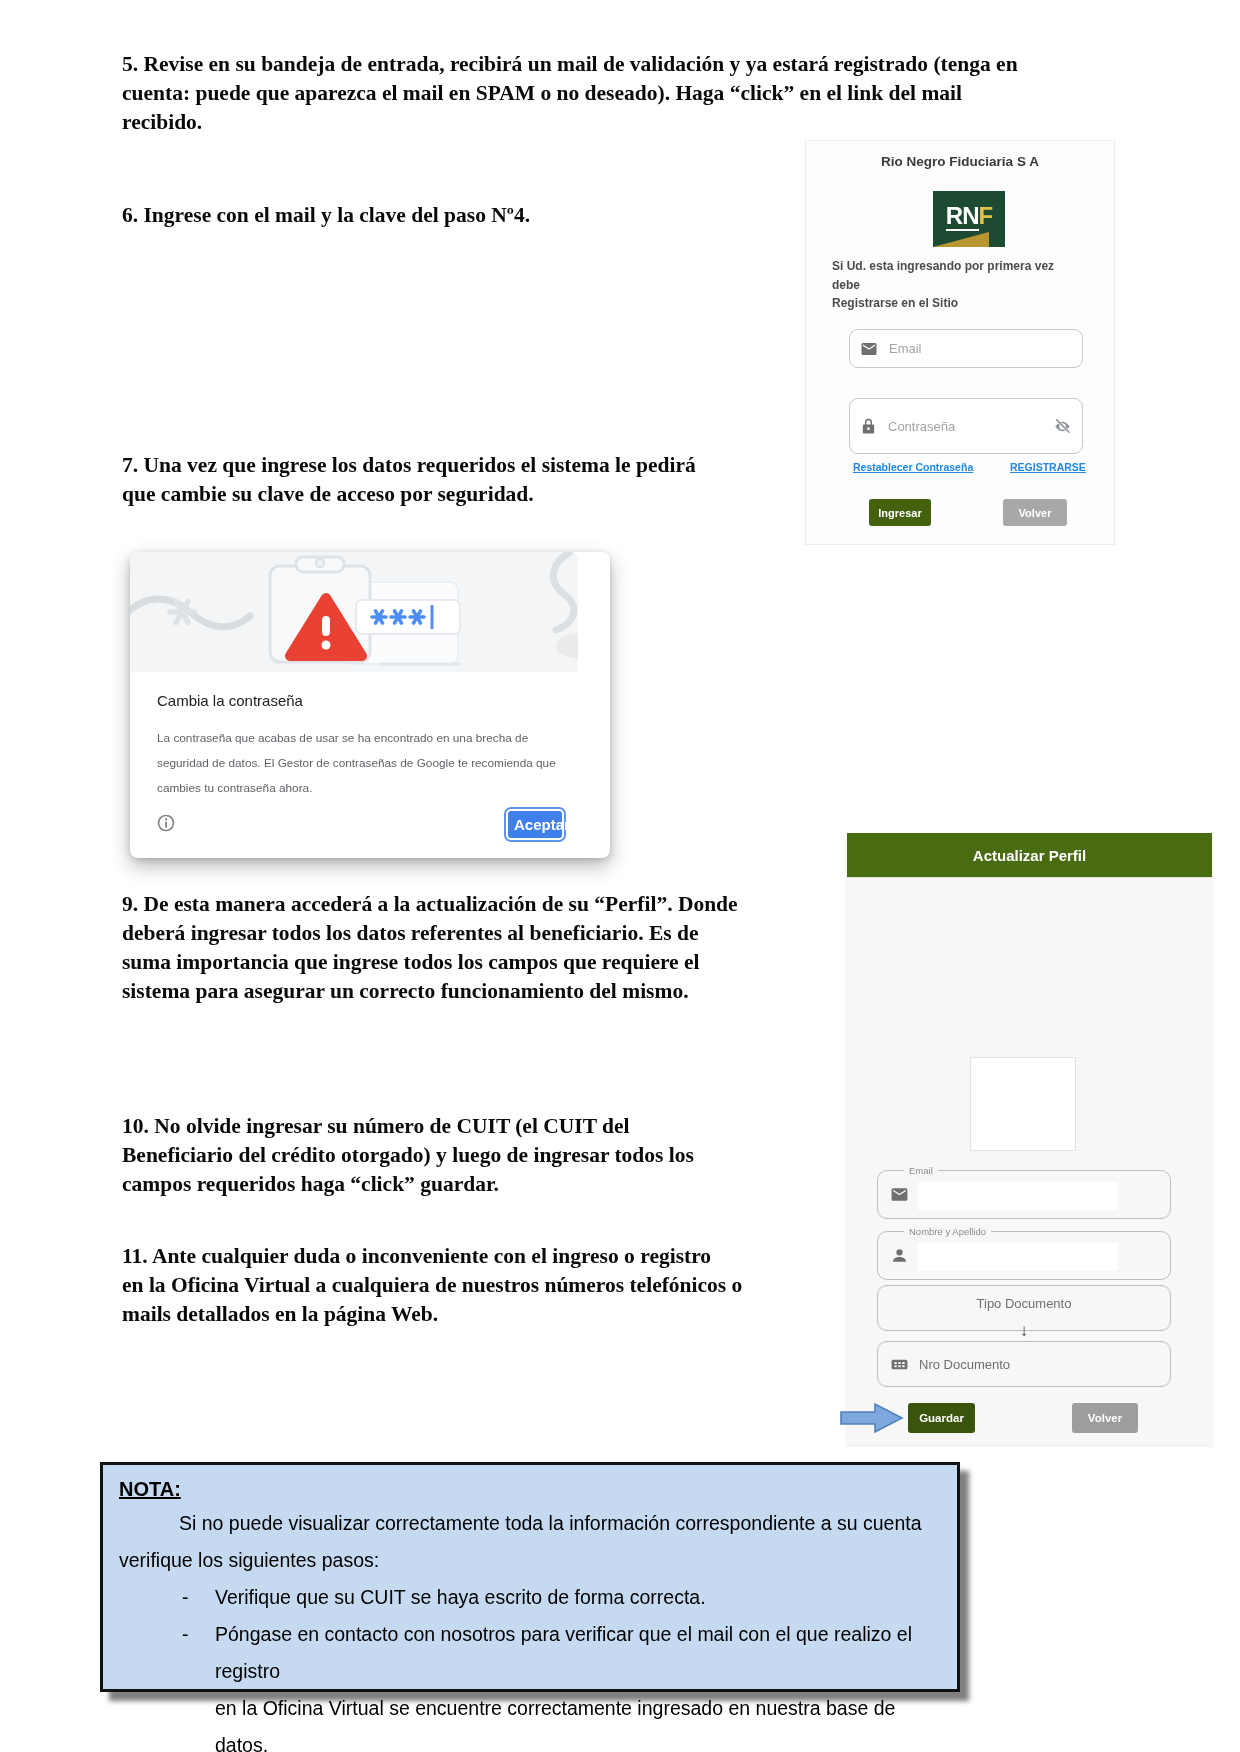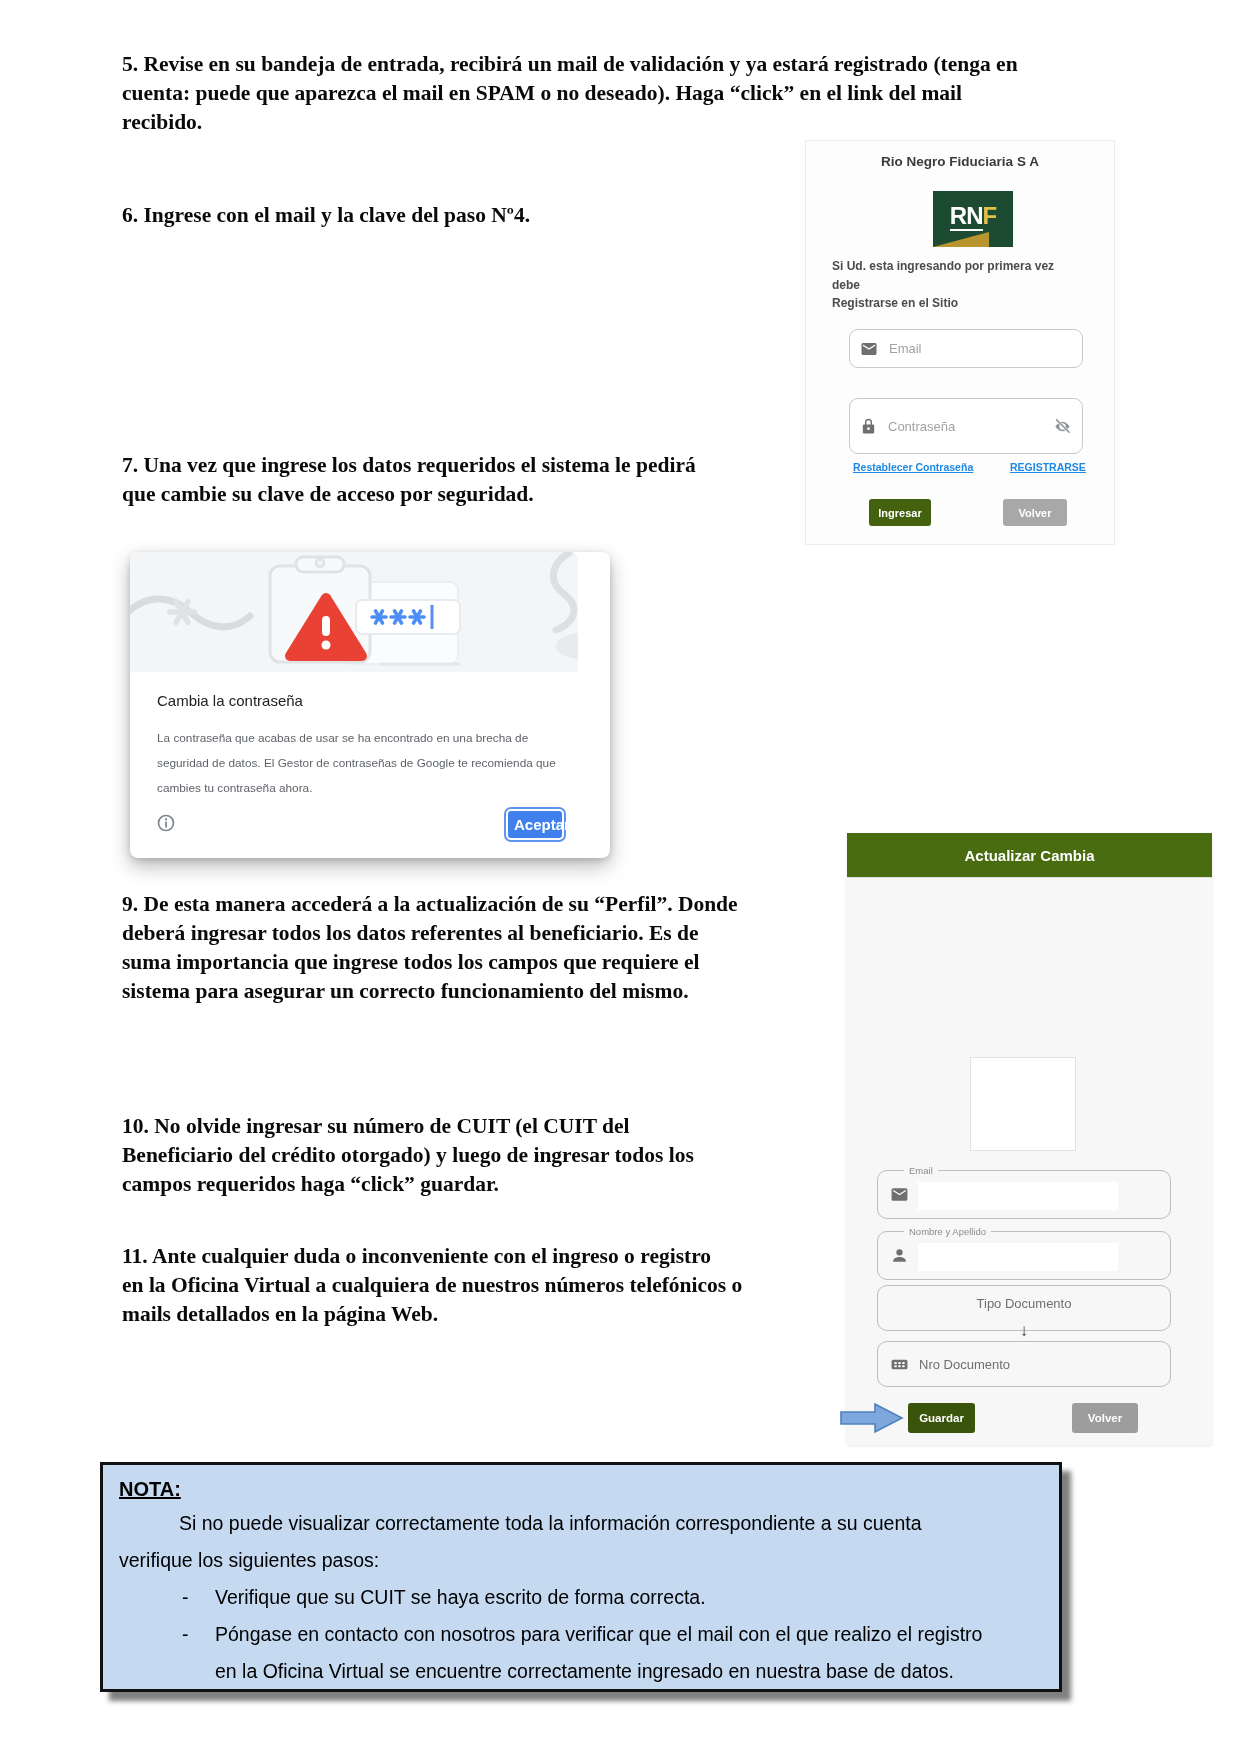--- a/index.html
+++ b/index.html
@@ -10,21 +10,21 @@
   #step5{left:122px;top:50px;width:930px;}
   #step6{left:122px;top:201px;width:700px;}
   #step7{left:122px;top:451px;width:680px;}
   #step9{left:122px;top:890px;width:700px;}
   #step10{left:122px;top:1112px;width:700px;}
   #step11{left:122px;top:1242px;width:720px;}
 
   
   .login-panel{position:absolute;left:805px;top:140px;width:310px;height:405px;background:#fdfdfd;border:1px solid #ededed;box-sizing:border-box;}
   .lp-title{position:absolute;top:13px;left:0;width:100%;text-align:center;font-size:13.5px;font-weight:bold;color:#3b3b3b;}
-  .rnf-logo{position:absolute;left:127px;top:50px;width:80px;height:56px;background:#1d4b31;overflow:hidden;display:flex;align-items:center;justify-content:center;}
+  .rnf-logo{position:absolute;left:127px;top:50px;width:72px;height:56px;background:#1d4b31;overflow:hidden;display:flex;align-items:center;justify-content:center;}
   .rnf-wedge{position:absolute;left:0;bottom:0;width:0;height:0;border-left:56px solid transparent;border-bottom:15px solid #b8952f;}
   .rnf-letters{position:relative;font-weight:bold;font-size:24px;letter-spacing:-1px;line-height:1;margin-top:-6px;}
   .rnf-rn{color:#ffffff;border-bottom:2px solid #fff;}
   .rnf-f{color:#e3c04b;}
   .lp-hint{position:absolute;left:26px;top:116px;width:245px;font-size:12px;font-weight:bold;color:#4c4c4c;line-height:1.55;white-space:pre-line;}
   .lp-field{position:absolute;left:43px;width:234px;height:39px;border:1px solid #c9c9c9;border-radius:9px;background:#fff;display:flex;align-items:center;padding:0 10px;box-sizing:border-box;gap:9px;}
   #lp-email{top:188px;}
   #lp-password{top:257px;height:56px;}
   .lp-field input{border:none;outline:none;flex:1;font-size:13px;color:#444;background:transparent;font-family:inherit;min-width:0;}
   .lp-field input::placeholder{color:#a3a3a3;}
@@ -56,21 +56,21 @@
   .pp-fieldicon{position:absolute;left:12px;top:14px;}
   .pp-redact{position:absolute;left:40px;top:11px;width:200px;height:28px;background:#fff;}
   .pp-ph{font-size:13px;color:#6f6f6f;flex:1;}
   .pp-ddarrow{font-size:17px;color:#3f3f3f;font-weight:bold;}
   .pp-btn{position:absolute;top:570px;height:30px;border:none;border-radius:3px;color:#fff;font-weight:bold;font-size:11.5px;font-family:inherit;cursor:pointer;}
   #btn-guardar{left:61px;width:67px;background:#3a540b;}
   #btn-volver-pp{left:225px;width:66px;background:#9d9d9d;}
   .blue-arrow{position:absolute;left:840px;top:1402px;}
 
   
-  .note-box{position:absolute;left:100px;top:1462px;width:962px;height:230px;background:#c5d9f1;border:3px solid #111;box-shadow:9px 9px 5px #7f7f7f;box-sizing:border-box;padding:8px 16px;color:#000;}
+  .note-box{position:absolute;left:100px;top:1462px;width:860px;height:230px;background:#c5d9f1;border:3px solid #111;box-shadow:9px 9px 5px #7f7f7f;box-sizing:border-box;padding:8px 16px;color:#000;}
   .note-title{font-size:20px;font-weight:bold;text-decoration:underline;line-height:32px;}
   .note-intro{font-size:19.5px;line-height:37px;white-space:pre-line;text-indent:60px;}
   .note-item{display:flex;font-size:19.5px;line-height:37px;}
   .note-dash{width:33px;margin-left:63px;flex:none;}
   .note-text{flex:1;white-space:pre-line;}
 </style>
 </head>
 <body>
 
 <div class="page">
@@ -181,21 +181,21 @@
       <svg width="20" height="20" viewBox="0 0 24 24">
           <circle cx="12" cy="12" r="9" fill="none" stroke="#80868b" stroke-width="2"></circle>
           <rect x="11" y="10.5" width="2.2" height="7" fill="#80868b"></rect>
           <rect x="11" y="6.3" width="2.2" height="2.6" fill="#80868b"></rect>
         </svg>
     </div>
     <button class="cd-accept">Aceptar</button>
   </div>
 
   <div class="profile-panel">
-    <div class="pp-header">Actualizar Cambia</div>
+    <div class="pp-header">Actualizar Perfil</div>
     <div class="pp-photo"></div>
 
     <div class="pp-field" id="pp-email">
       <span class="pp-label">Email</span>
       <svg class="pp-fieldicon" width="19" height="19" viewBox="0 0 24 24">
           <path fill="#6f6f6f" d="M20 4H4c-1.1 0-2 .9-2 2v12c0 1.1.9 2 2 2h16c1.1 0 2-.9 2-2V6c0-1.1-.9-2-2-2zm0 4-8 5-8-5V6l8 5 8-5v2z"></path>
         </svg>
       <div class="pp-redact"></div>
     </div>
 

